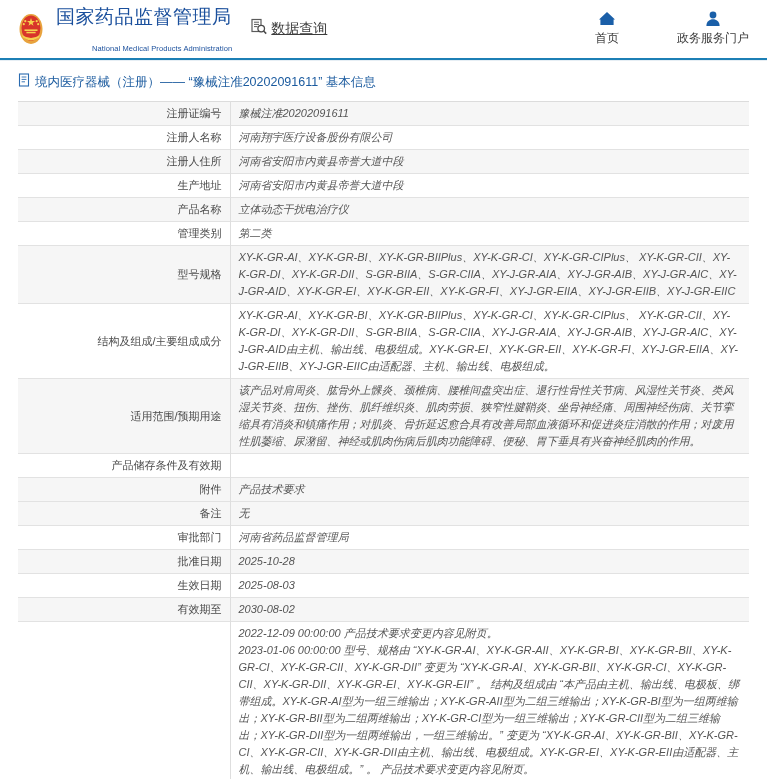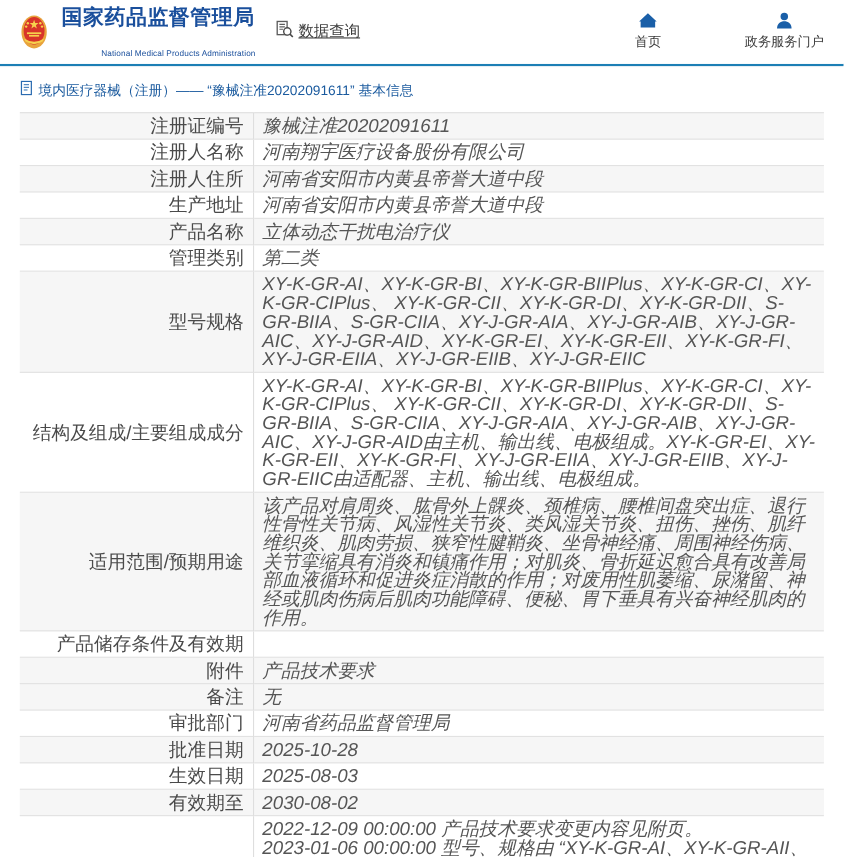--- a/index.html
+++ b/index.html
@@ -27,21 +27,21 @@
     gap: 8px;
   }
   .emblem {
     width: 34px; height: 34px;
     position: relative;
     flex: none;
   }
   .brand-text { line-height: 1; padding-top: 1px; }
   .brand-cn {
     font-size: 19px;
-    font-weight: bold;
+    font-weight: normal;
     color: #1a4f9c;
     letter-spacing: 0.5px;
     white-space: nowrap;
   }
   .brand-en {
     font-size: 7.5px;
     color: #1a4f9c;
     margin-top: 19px;
     letter-spacing: 0.1px;
     white-space: nowrap;
@@ -61,21 +61,21 @@
     color: #3c3c3c;
     white-space: nowrap;
     text-decoration: underline;
   }
 
   .nav-right {
     position: absolute;
     right: 18px;
     top: 8px;
     display: flex;
-    gap: 52px;
+    gap: 34px;
   }
   .nav-item {
     width: 72px;
     text-align: center;
     cursor: pointer;
   }
   .nav-ico { height: 20px; display: flex; align-items: center; justify-content: center; }
   .nav-label {
     font-size: 12px;
     color: #3a3a3a;
@@ -114,21 +114,21 @@
   table.detail {
     width: 100%;
     border-collapse: collapse;
     table-layout: fixed;
     border-top: 1px solid #dcdcdc;
   }
   table.detail tr { border-bottom: 1px solid #e2e2e2; }
   table.detail th, table.detail td {
     vertical-align: middle;
     padding: 3px 8px;
-    font-size: 17px;
+    font-size: 11px;
     line-height: 17px;
     color: #545454;
   }
   table.detail th {
     width: 212px;
     text-align: right;
     font-weight: normal;
     color: #4a4a4a;
     border-right: 1px solid #dedede;
     background: transparent;

